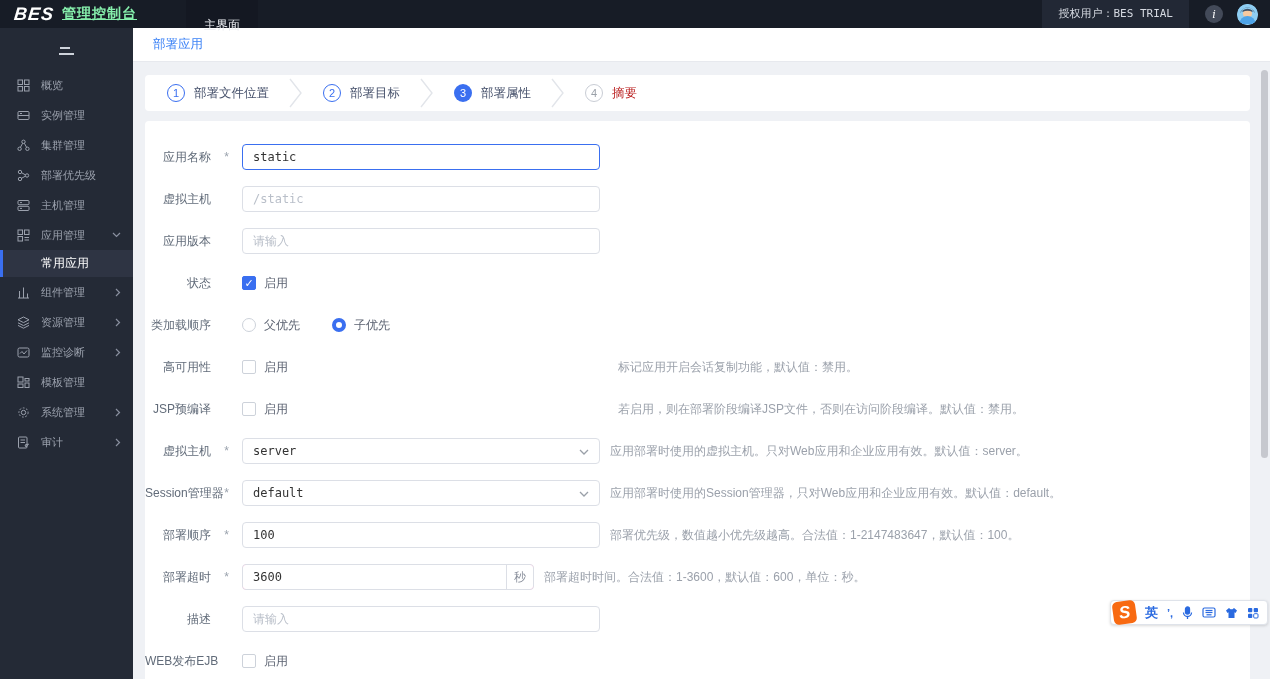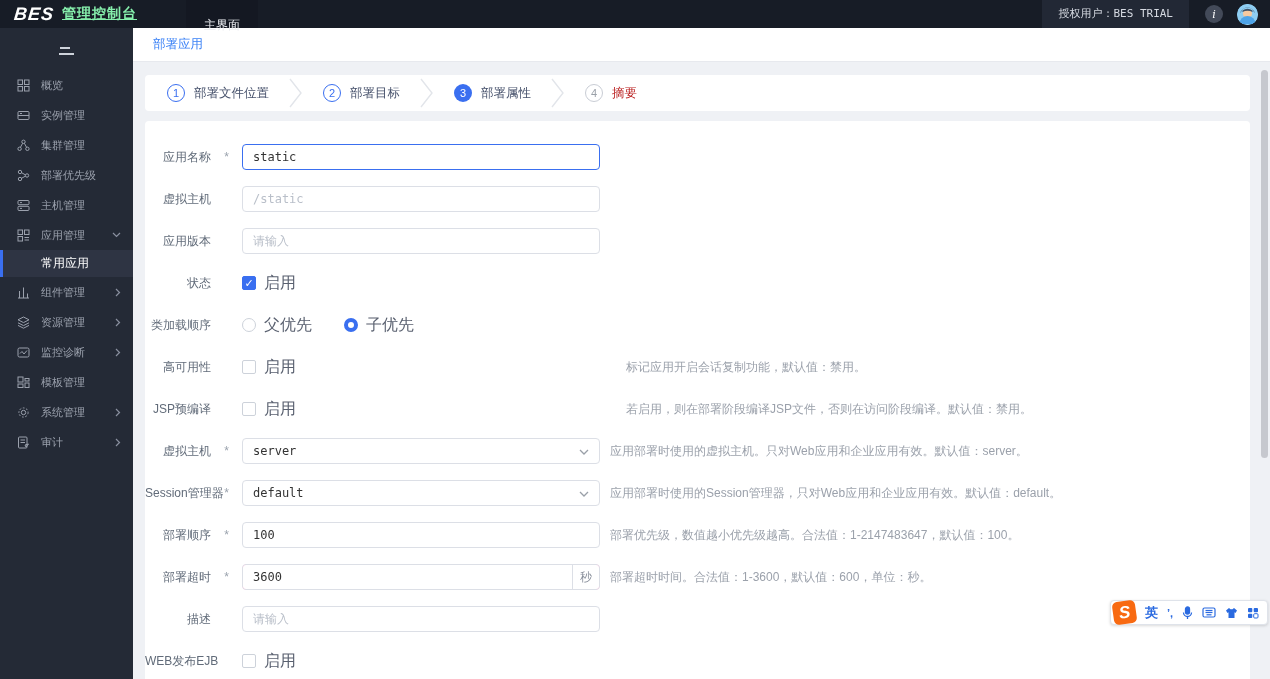--- a/index.html
+++ b/index.html
@@ -46,28 +46,28 @@
 
   .form-panel { margin:0 20px 0 12px; background:#fff; border-radius:4px; height:600px; padding-top:23px; }
   .frow { display:flex; align-items:center; height:26px; margin-bottom:16px; }
   .flabel { width:66px; text-align:right; color:#616b79; font-size:12px; white-space:nowrap; flex-shrink:0; }
   .freq { display:inline-block; width:31px; text-align:center; color:#9aa2ad; font-size:12px; flex-shrink:0; }
   .finput { width:358px; height:26px; border:1px solid #dcdfe6; border-radius:4px; padding:0 10px; font-size:12px; color:#333; font-family:"DejaVu Sans Mono",monospace; background:#fff; outline:none; }
   .finput::placeholder { color:#b9bfc9; font-family:"DejaVu Sans Mono","Liberation Sans",monospace; }
   .finput.focused { border-color:#3a6ff0; }
   .fselect { width:358px; height:26px; border:1px solid #dcdfe6; border-radius:4px; padding:0 10px; display:flex; align-items:center; justify-content:space-between; cursor:pointer; background:#fff; }
   .sel-text { font-size:12px; color:#333; font-family:"DejaVu Sans Mono",monospace; }
-  .igroup { width:358px; height:26px; border:1px solid #dcdfe6; border-radius:4px; display:flex; overflow:hidden; background:#f9a8d4; }
+  .igroup { width:292px; height:26px; border:1px solid #dcdfe6; border-radius:4px; display:flex; overflow:hidden; background:#f9a8d4; }
   .igroup input { flex:1; border:none; outline:none; padding:0 10px; font-size:12px; color:#333; font-family:"DejaVu Sans Mono",monospace; }
   .isuffix { width:27px; border-left:1px solid #dcdfe6; display:flex; align-items:center; justify-content:center; color:#8a909c; font-size:12px; background:#fff; }
   .checkbox { width:14px; height:14px; border:1px solid #cdd2da; border-radius:2px; background:#fff; display:inline-flex; align-items:center; justify-content:center; cursor:pointer; flex-shrink:0; }
   .checkbox.checked { background:#3a6ff0; border-color:#3a6ff0; color:#fff; font-size:11px; line-height:1; }
   .radio { width:14px; height:14px; border:1px solid #cdd2da; border-radius:50%; background:#fff; display:inline-block; cursor:pointer; flex-shrink:0; }
   .radio.selected { border:4.5px solid #3a6ff0; }
-  .opt-label { margin-left:8px; color:#5a6170; font-size:16px; }
+  .opt-label { margin-left:8px; color:#5a6170; font-size:12px; }
   .radio-gap { margin-left:32px; }
   .fhelp { margin-left:10px; color:#9ba1ab; font-size:12px; white-space:nowrap; }
 
   .scroll-thumb { position:absolute; top:70px; right:2px; width:7px; height:388px; background:#c6c8ce; border-radius:4px; z-index:40; }
 
   
   .ime-bar { position:absolute; right:2px; bottom:54px; height:25px; background:#fff; border:1px solid #dfe3ea; border-radius:4px; box-shadow:0 1px 3px rgba(0,0,0,.15); display:flex; align-items:center; padding:0 8px 0 2px; gap:9px; z-index:50; }
   .ime-logo { width:23px; height:23px; background:#f86a12; border-radius:5px; color:#fff; font-weight:900; font-size:17px; display:flex; align-items:center; justify-content:center; transform:rotate(-8deg); font-style:italic; }
   .ime-item { color:#2a6ae0; font-weight:bold; font-size:13px; display:flex; align-items:center; cursor:pointer; }
   .ime-item.small { font-size:11px; }

